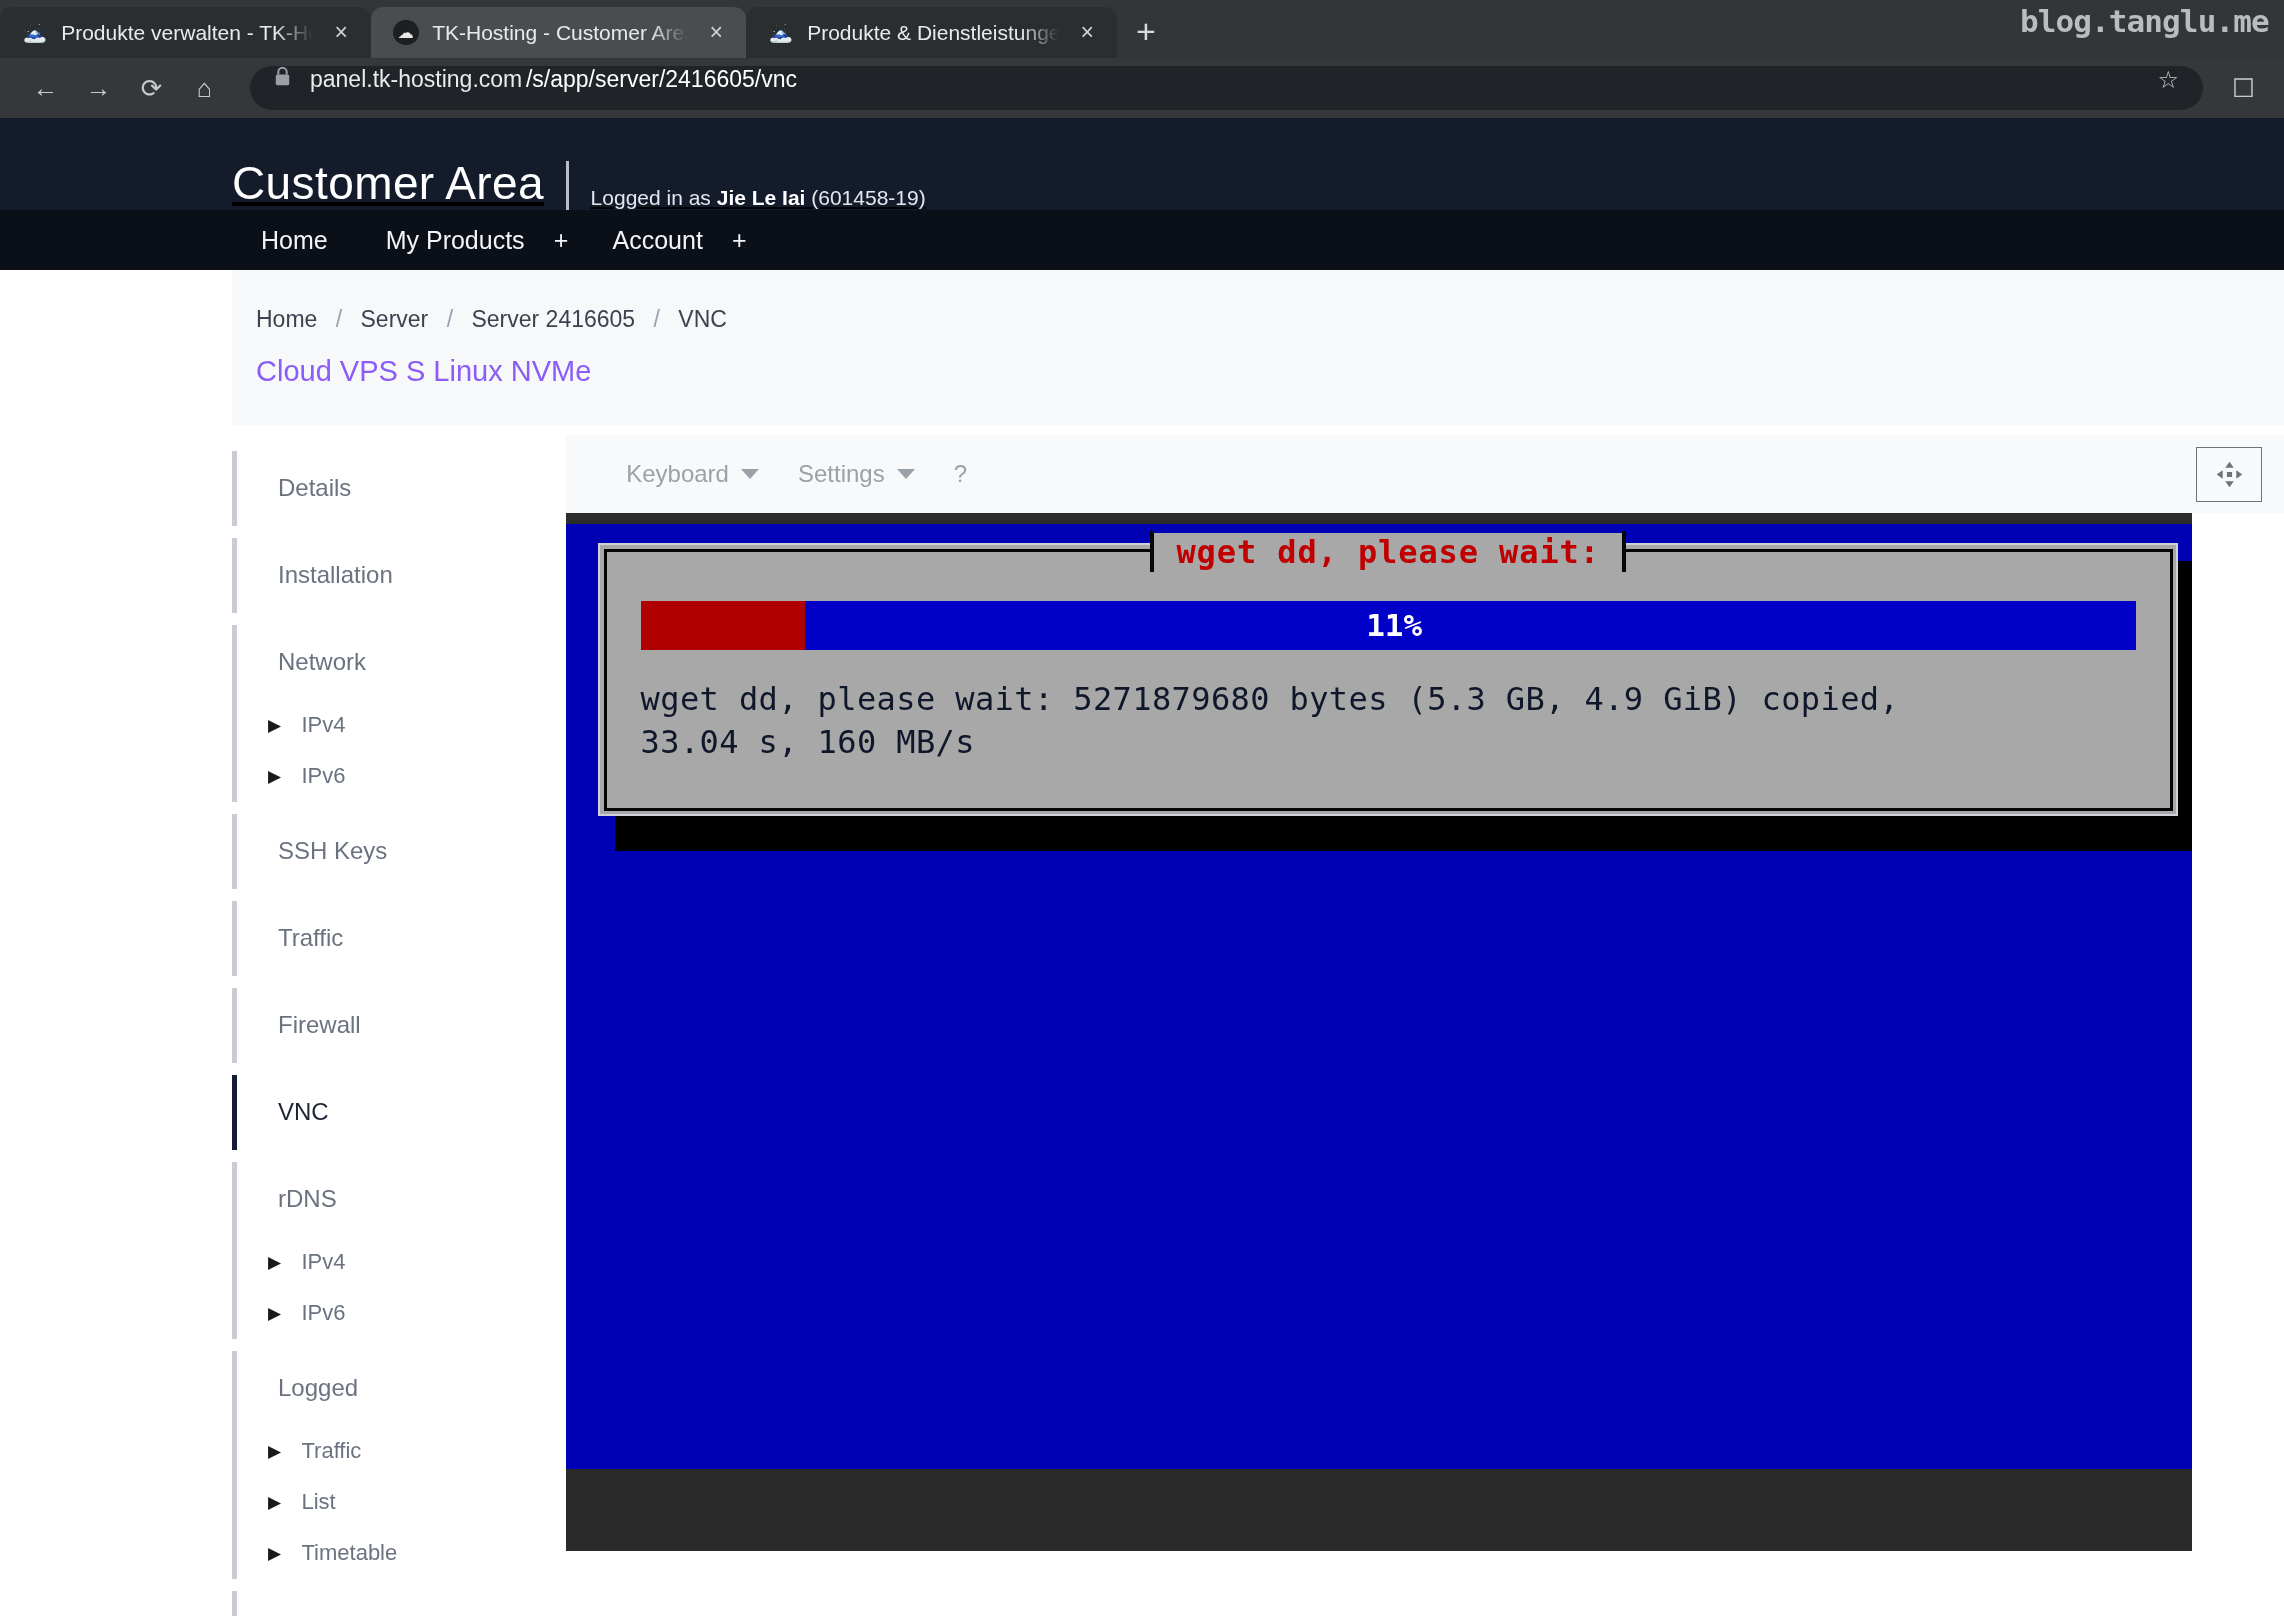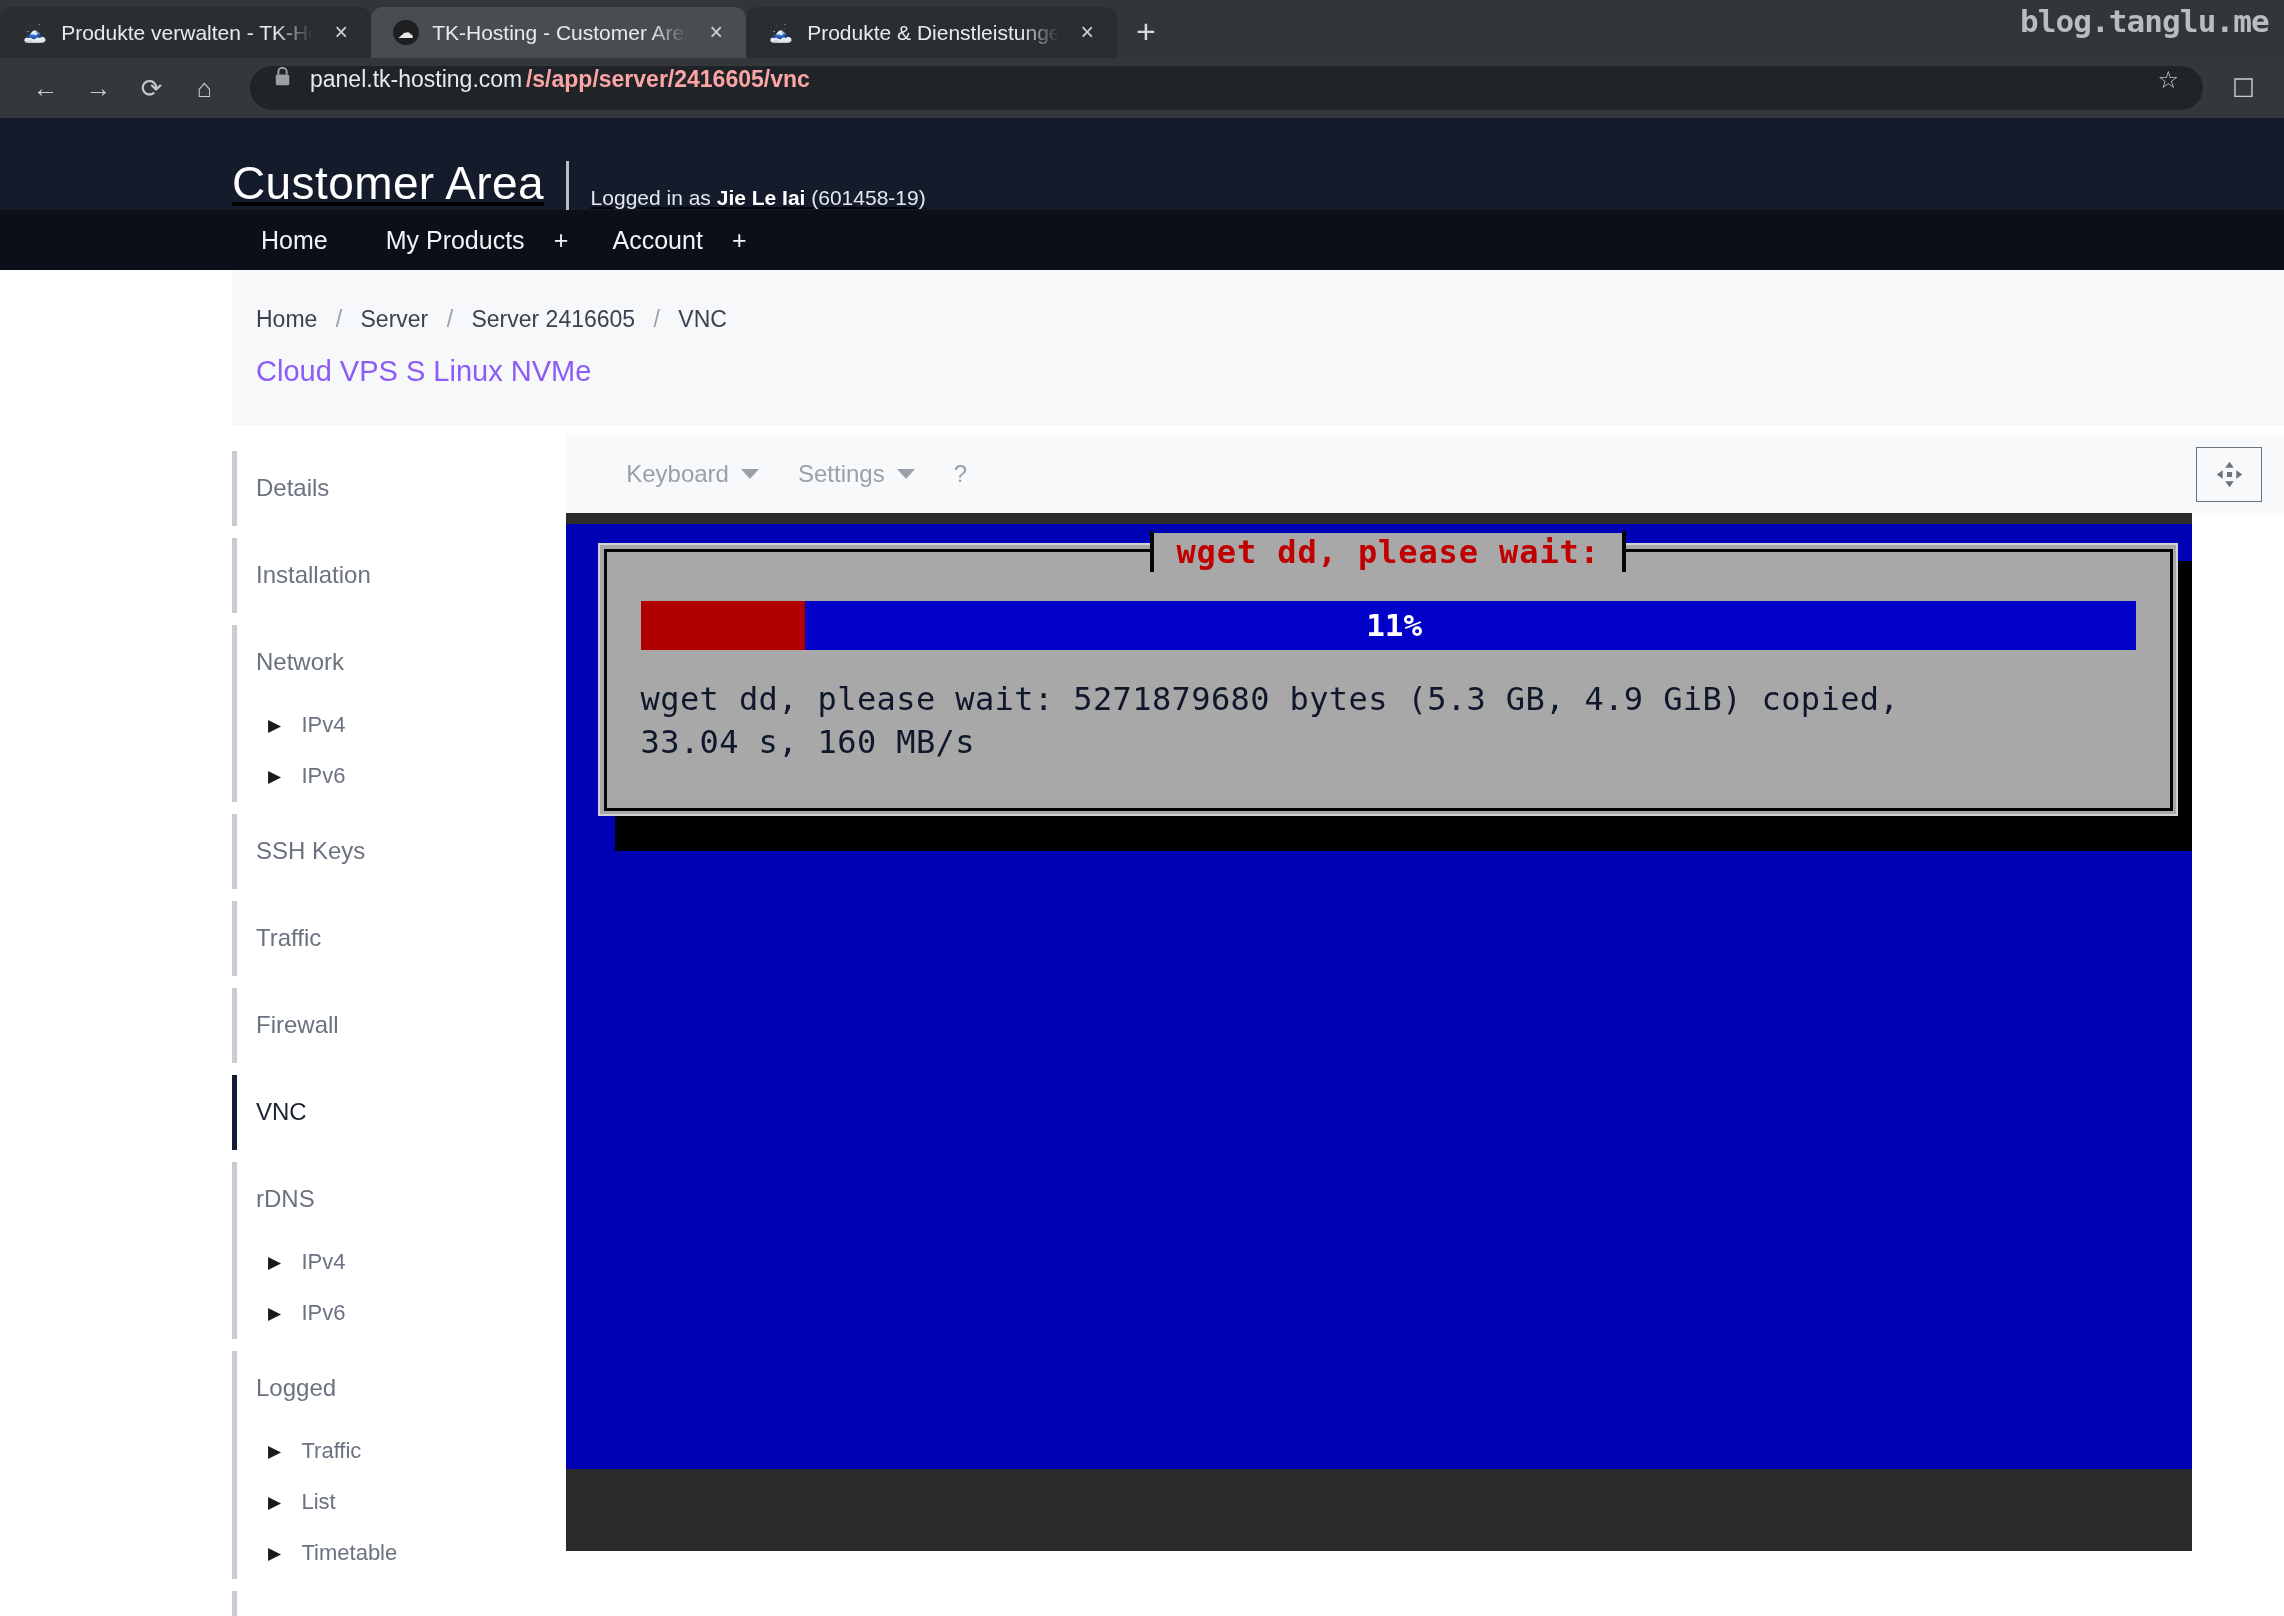--- a/index.html
+++ b/index.html
@@ -65,21 +65,21 @@
     align-items: center; justify-content: center;
     color: #c8cbce; font-size: 25.6px;
   }
   .omnibox {
     flex: 1; height: 44px; background: #202327;
     border-radius: 22px; margin: 0 19px;
     display: flex; align-items: flex-start; padding: 0 24px; gap: 19px;
   }
   .lock-ico { color: #9aa0a6; font-size: 19px; }
   .url-main { color: #e8eaed; font-size: 23px; }
-  .url-path { color: #fca5a5; font-size: 23px; font-weight: bold; }
+  .url-path { color: #ffffff; font-size: 23px; }
   .star-ico { color: #c8cbce; font-size: 24px; margin-left: auto; }
   .win-ico { color: #c8cbce; font-size: 25.6px; width: 43px; text-align: center; }
 
   
   .page { position: relative; background: #fff; height: 1499px; }
 
   .site-header {
     background: #141c2b; height: 92px;
     display: flex; align-items: flex-end; padding-left: 232px; text-decoration: underline;
   }
@@ -110,21 +110,21 @@
   }
   .breadcrumb span.sep { color: #9aa0ad; margin: 0 12px; }
   .page-title {
     padding: 22px 0 37px 24px; font-size: 29px; color: #8b5cf6; font-weight: 400;
   }
 
   .below { display: flex; background: #fff; }
   .sidebar { width: 324px; padding-top: 25.6px; }
   .side-item {
     display: flex; align-items: center;
-    height: 75px; padding-left: 19px;
+    height: 75px; padding-left: 41px;
     border-left: 5.1px solid #c9cdd3;
     color: #6b7280; font-size: 24px;
   }
   .side-item.active { border-left-color: #131d33; color: #1d2433; }
   .side-sub {
     display: flex; align-items: center; gap: 20.4px;
     height: 51px; padding-left: 31px;
     border-left: 5.1px solid #c9cdd3;
     color: #6b7280; font-size: 22px;
   }

